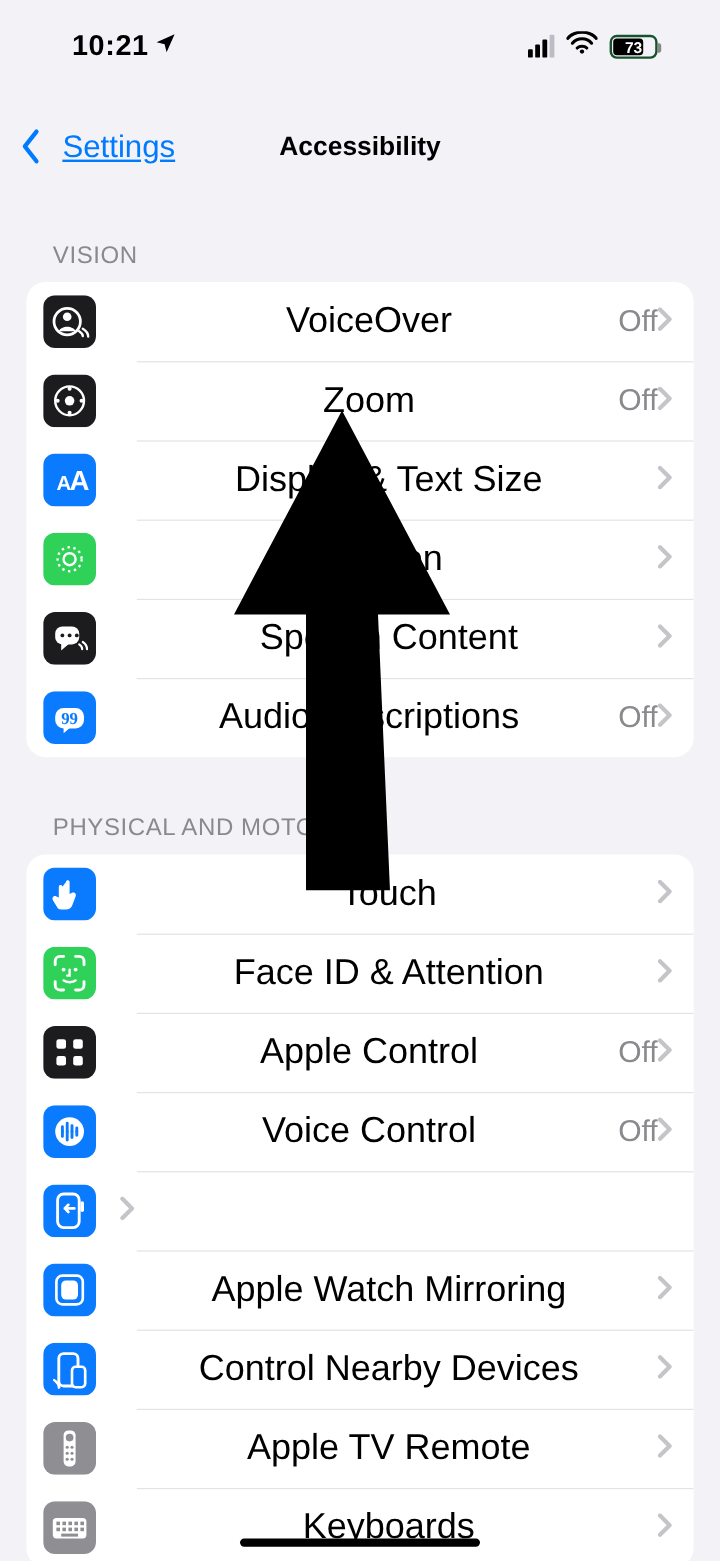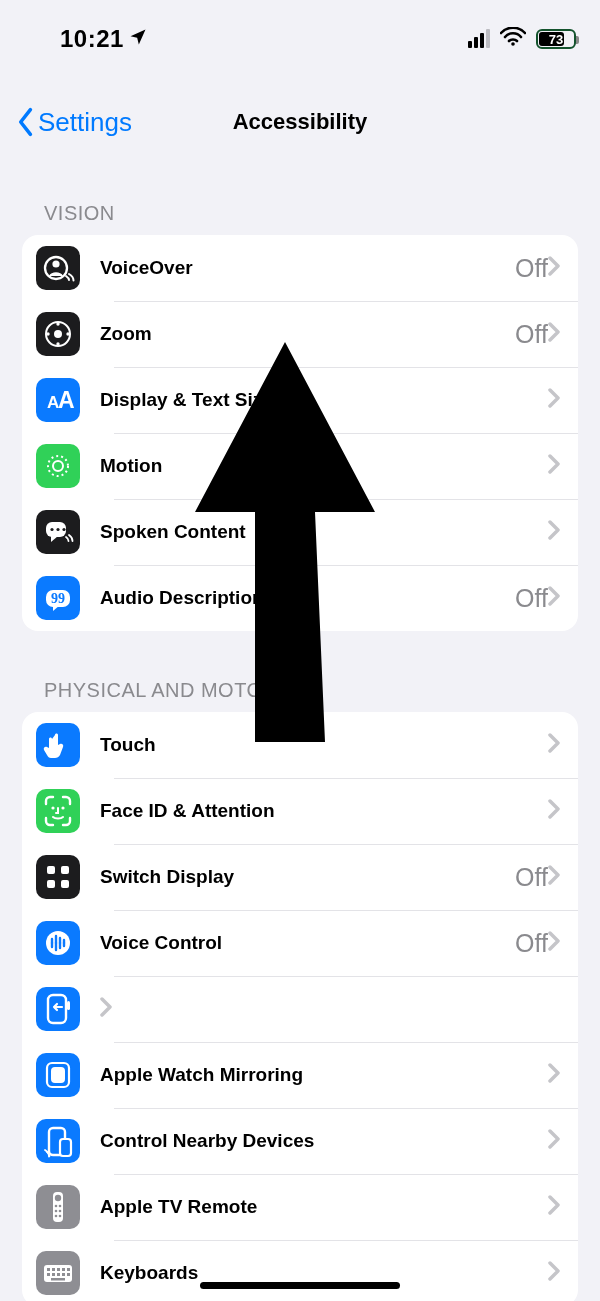--- a/index.html
+++ b/index.html
@@ -10,21 +10,21 @@
     color: #000;
     overflow: hidden;
     position: relative;
   }
 
   
   .status-bar {
     display: flex;
     justify-content: space-between;
     align-items: center;
-    padding: 18px 24px 0 60px;
+    padding: 18px 52px 0 60px;
     height: 60px;
     font-size: 24px;
     font-weight: 600;
   }
   .status-left { display: flex; align-items: center; gap: 4px; letter-spacing: 0.5px;}
   .status-right { display: flex; align-items: center; gap: 10px; }
   .loc-arrow svg { width: 20px; height: 20px; fill: #000; }
   .signal-bars { display: flex; align-items: flex-end; gap: 2px; height: 18px;}
   .signal-bars span { width: 4px; background: #000; border-radius: 1px;}
   .signal-bars span:nth-child(1){height:7px;}
@@ -51,23 +51,24 @@
 
   
   .nav-bar {
     position: relative;
     height: 64px;
     margin-top: 30px;
     display:flex; align-items:center;
   }
   .nav-back {
     position:absolute; left:10px; top:0; bottom:0;
-    display:flex; align-items:center; gap:2px;
+    display:flex; align-items:center; gap:16px;
     color:#007aff; font-size:26px;
     padding: 0 6px;
+    text-decoration: underline;
   }
   .nav-back svg{ width:20px; height:30px; fill:none; stroke:#007aff; stroke-width:4; stroke-linecap:round; stroke-linejoin:round;}
   .nav-title{
     width:100%; text-align:center; font-size:22px; font-weight:600;
   }
 
   
   .section-header{
     font-size: 20px;
     color: #8a8a8e;
@@ -96,22 +97,22 @@
     height:1px; background:#e3e3e7;
   }
   .row .icon{
     width:44px; height:44px; border-radius:10px;
     display:flex; align-items:center; justify-content:center;
     margin-right: 20px;
     flex-shrink:0;
   }
   .row .icon svg{ width:44px; height:44px; }
   .row .label{
-    font-size:19px; flex:1 1 auto; font-weight:700;
-    white-space:nowrap; overflow:hidden;
+    font-size:30px; flex:1 1 auto; font-weight:400;
+    white-space:nowrap; overflow:hidden;text-align:center;
   }
   .row .value{
     font-size:25px; color:#8a8a8e; 
   }
   .row .chevron svg{
     width:12px; height:20px; fill:none;
     stroke:#c5c5c9; stroke-width:3.5; stroke-linecap:round; stroke-linejoin:round;
   }
 
   
@@ -315,21 +316,21 @@
   <div class="row">
     <span class="icon">
       <svg viewBox="0 0 44 44">
           <rect width="44" height="44" rx="10" fill="#1c1c1e"></rect>
         <rect x="11" y="11" width="8" height="8" rx="2" fill="#fff"></rect>
           <rect x="25" y="11" width="8" height="8" rx="2" fill="#fff"></rect>
         <rect x="11" y="25" width="8" height="8" rx="2" fill="#fff"></rect>
           <rect x="25" y="25" width="8" height="8" rx="2" fill="#fff"></rect>
       </svg>
     </span>
-    <span class="label">Switch Display</span>
+    <span class="label">Apple Control</span>
     <span class="value">Off</span>
     <span class="chevron"><svg viewBox="0 0 12 20">
           <polyline points="2,2 10,10 2,18"></polyline>
         </svg></span>
   </div>
 
   <div class="row">
     <span class="icon">
       <svg viewBox="0 0 44 44">
           <rect width="44" height="44" rx="10" fill="#0a7aff"></rect>

